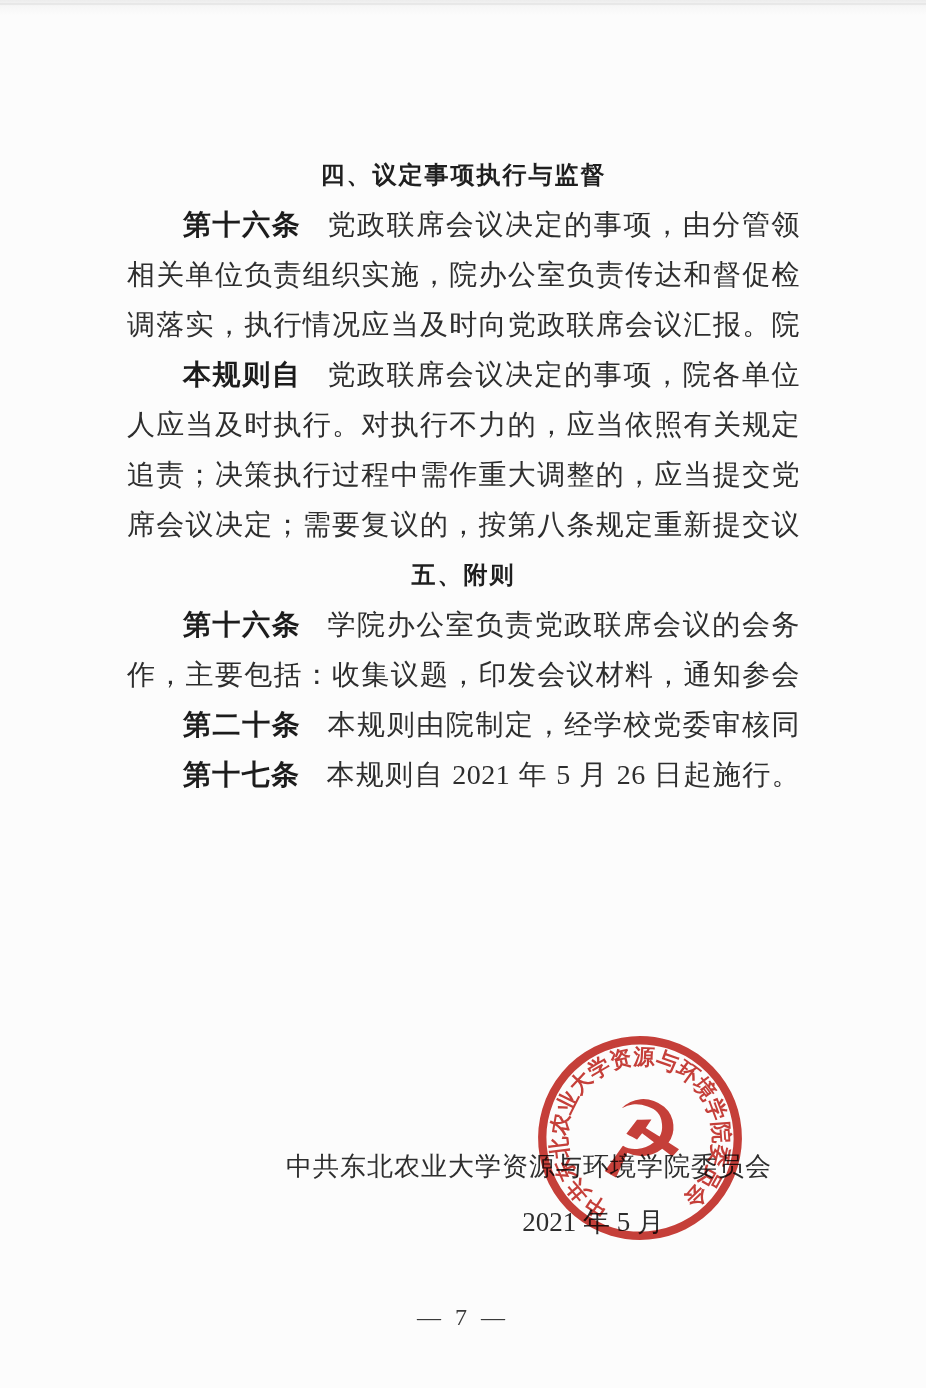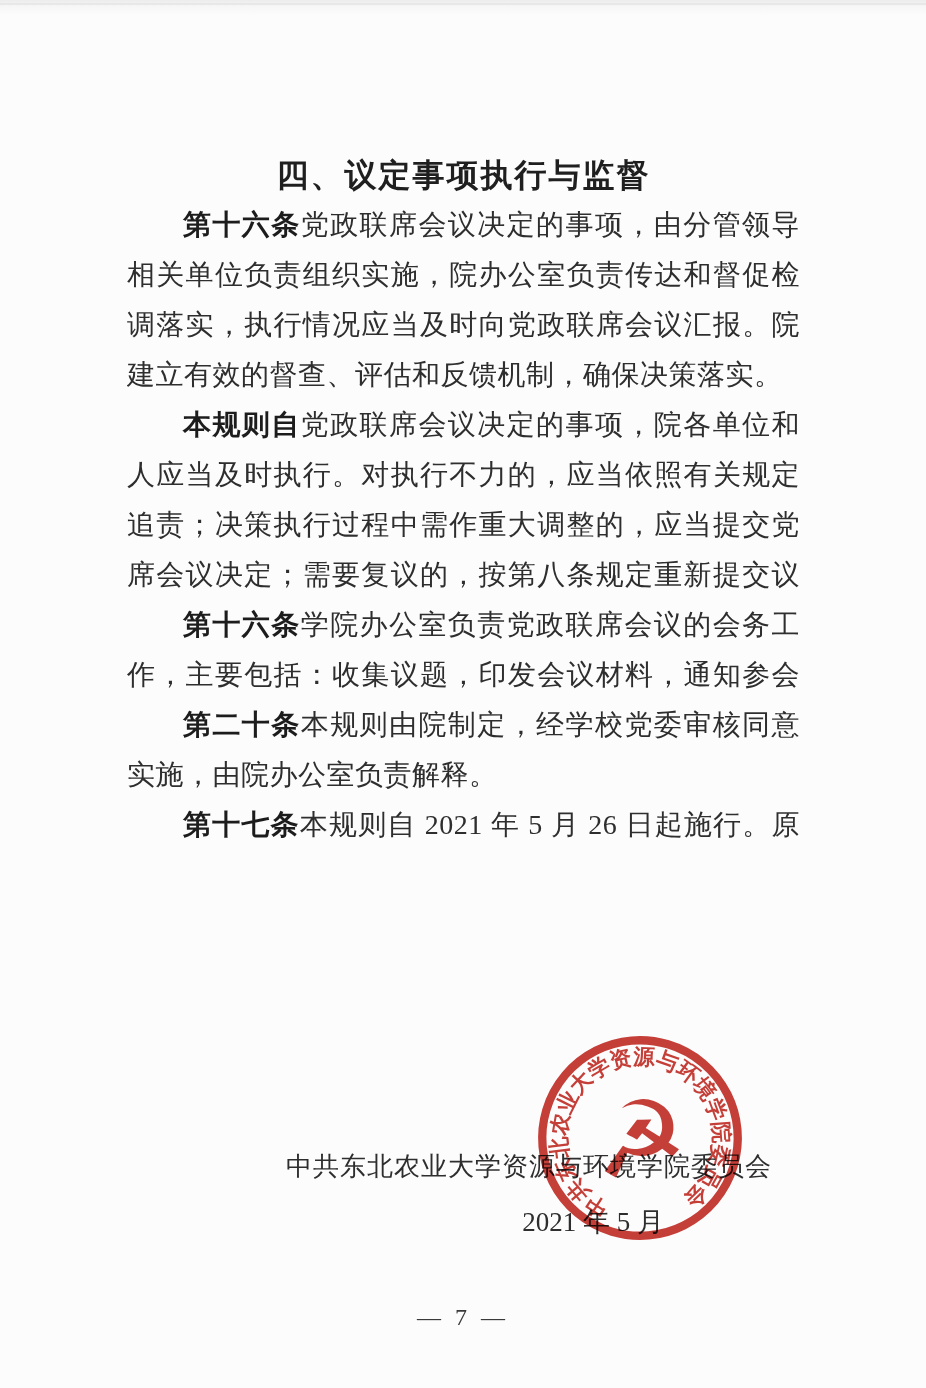--- a/index.html
+++ b/index.html
@@ -27,27 +27,28 @@
     font-size:28px;
     overflow:hidden;
     text-align:justify;
     text-justify:inter-character;
     letter-spacing:.5px;
   }
   .line.jfull { text-align-last:justify; }
   .line.heading {
     text-align:right; text-align-last:center;
     font-family:"Liberation Sans", sans-serif;
-    font-weight:bold; font-size:32px; color:#1f1f1f;
+    font-weight:bold; font-size:24px; color:#1f1f1f;
     letter-spacing:2px;
   }
   .line.para { text-indent:56px; }
   .lead {
     font-family:"Liberation Sans", sans-serif;
     font-weight:bold; color:#1c1c1c;
+    margin-right:26px;
   }
   .signature {
     position:absolute; top:1142px; right:154px;
     height:50px; line-height:50px;
     font-size:26px; letter-spacing:1px; color:#2e2e2e;
     white-space:nowrap;
   }
   .dateline {
     position:absolute; top:1197px; left:463px; width:260px;
     height:50px; line-height:50px; text-align:center;
@@ -72,29 +73,28 @@
 
 <div class="page">
 
   <div class="scan-edge"></div>
 
   <div class="doc" id="doc-lines">
       <div class="line heading">四、议定事项执行与监督</div>
       <div class="line para jfull"><span class="lead">第十六条</span><span>党政联席会议决定的事项，由分管领导或</span></div>
       <div class="line cont jfull">相关单位负责组织实施，院办公室负责传达和督促检查协</div>
       <div class="line cont jfull">调落实，执行情况应当及时向党政联席会议汇报。院应当</div>
-      <div class="line cont">建立有效的督查、评估和反馈机制，确保决策落实。</div>
       <div class="line para jfull"><span class="lead">本规则自</span><span>党政联席会议决定的事项，院各单位和个</span></div>
       <div class="line cont jfull">人应当及时执行。对执行不力的，应当依照有关规定问责</div>
       <div class="line cont jfull">追责；决策执行过程中需作重大调整的，应当提交党政联</div>
       <div class="line cont">席会议决定；需要复议的，按第八条规定重新提交议题。</div>
+      <div class="line heading">五、附则</div>
       <div class="line para jfull"><span class="lead">第十六条</span><span>学院办公室负责党政联席会议的会务工</span></div>
       <div class="line cont jfull">作，主要包括：收集议题，印发会议材料，通知参会人员，</div>
       <div class="line para jfull"><span class="lead">第二十条</span><span>本规则由院制定，经学校党委审核同意后</span></div>
-      <div class="line cont">实施，由院办公室负责解释。</div>
       <div class="line para jfull"><span class="lead">第十七条</span><span>本规则自 2021 年 5 月 26 日起施行。原《资</span></div>
     </div>
 
   <div class="signature">中共东北农业大学资源与环境学院委员会</div>
 
   <div class="dateline">2021 年 5 月</div>
 
   <svg class="seal" viewBox="0 0 200 200" xmlns="http://www.w3.org/2000/svg">
     <circle cx="100" cy="100" r="94" fill="none" stroke="#c4302a" stroke-width="8"></circle>
     <path id="sealArc" d="M 64.5 161.5 A 71 71 0 1 1 135.5 161.5" fill="none"></path>

